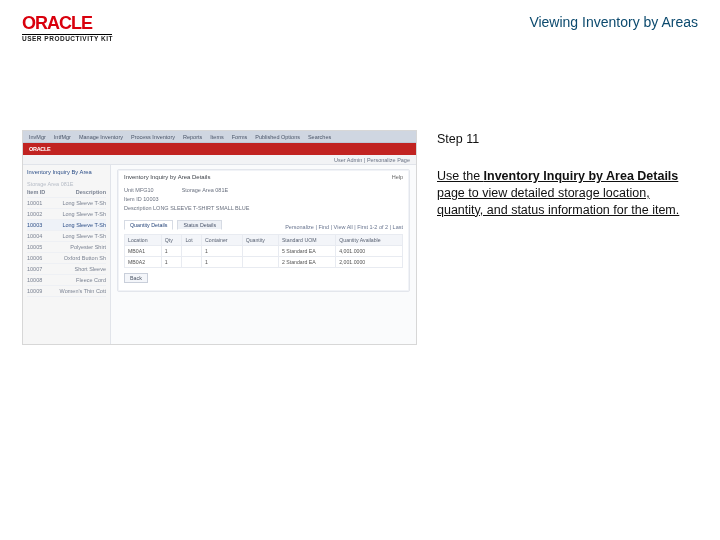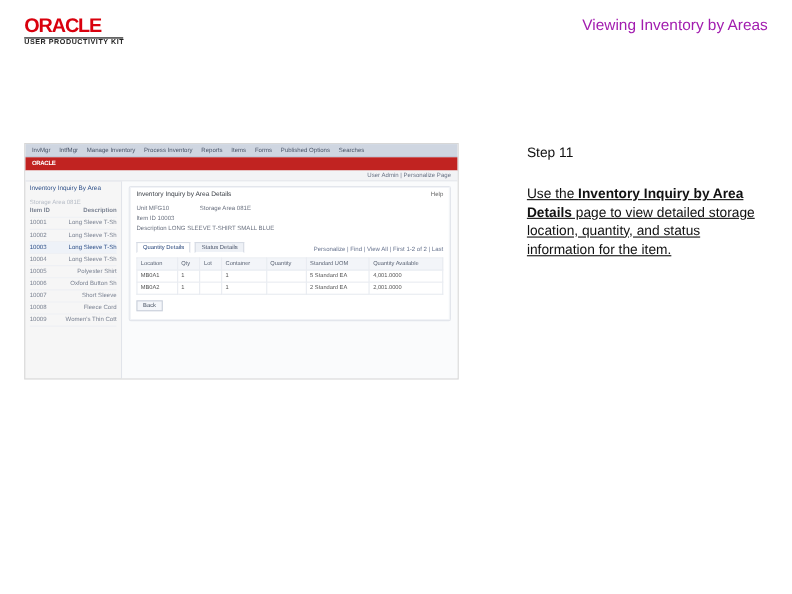--- a/index.html
+++ b/index.html
@@ -3,21 +3,21 @@
 <meta charset="utf-8">
 <style>
   * { box-sizing: border-box; margin: 0; padding: 0; }
   body { width: 720px; height: 540px; background: #fff; font-family: Arial, Helvetica, sans-serif; position: relative; }
 
   .header { position: absolute; top: 14px; left: 22px; right: 22px; display: flex; justify-content: space-between; align-items: flex-start; }
   .logo-block { line-height: 1; }
   .oracle-logo { color: #d9000d; font-weight: 900; font-size: 18px; letter-spacing: -1px; font-family: "Arial Black", Arial, sans-serif; }
   .logo-rule { border: 0; border-top: 1px solid #000; width: 90px; margin: 2px 0 1px; }
   .kit { font-size: 6.5px; letter-spacing: 0.5px; color: #222; font-weight: 600; }
-  .page-title { font-size: 14px; color: #a21caf; }
+  .page-title { font-size: 14px; color: #0c4a6e; }
 
   .content { position: absolute; top: 130px; left: 22px; right: 22px; bottom: 14px; display: flex; gap: 20px; }
 
   
   .shot { width: 395px; height: 215px; border: 1px solid #d7d7d7; background: #f6f6f6; position: relative; font-size: 5.5px; color: #666; overflow: hidden; }
   .shot-top { height: 12px; background: #cfd6e1; border-bottom: 1px solid #bfc8d6; display: flex; align-items: center; padding: 0 6px; gap: 8px; }
   .shot-top span { color: #4a5568; }
   .shot-brand { height: 12px; background: #c12321; color: #fff; display:flex; align-items:center; padding:0 6px; font-size:5.5px; font-weight:700; letter-spacing:-0.3px; }
   .shot-sub { height: 10px; background:#f2f3f5; border-bottom:1px solid #e1e4ea; display:flex; justify-content:flex-end; align-items:center; padding:0 6px; gap:6px; color:#6a7385;}
   .shot-body { display:flex; height: calc(100% - 34px); }
@@ -35,21 +35,21 @@
   .tabs { display:flex; gap:4px; margin-top:6px;}
   .tab { border:1px solid #d6dbe4; padding:1px 5px; background:#eef1f6; color:#49546a; font-size:5.3px; border-bottom-color:#fff;}
   .tab.active { background:#fff; color:#1f3f76; }
   .tbl { width:100%; margin-top:4px; border-collapse:collapse; font-size:5.2px; color:#555;}
   .tbl th, .tbl td { border:1px solid #e8ebf1; padding:2px 3px; text-align:left; }
   .tbl th { background:#f3f5f9; color:#5a6374; font-weight:400;}
   .panel-btn { margin-top:5px; display:inline-block; border:1px solid #c9cfda; background:#f4f6fa; padding:1px 5px; color:#4a5464; font-size:5.3px;}
   .foot-bar { height:12px; border-top:1px solid #e1e4ea; background:#fafbfc; display:flex; align-items:center; gap:6px; padding:0 6px; color:#7a8496;}
 
   
-  .instr { flex: 1; font-size: 12.5px; color: #111; padding-top: 2px; margin-left: 42px; }
+  .instr { flex: 1; font-size: 12.5px; color: #111; padding-top: 2px; }
   .step-label { margin-bottom: 22px; }
   .instr p { line-height: 1.35; text-decoration: underline; }
   .bold { font-weight: 700; }
 </style>
 </head>
 <body>
 
 <div class="header">
   <div class="logo-block">
     <div class="oracle-logo">ORACLE</div>

